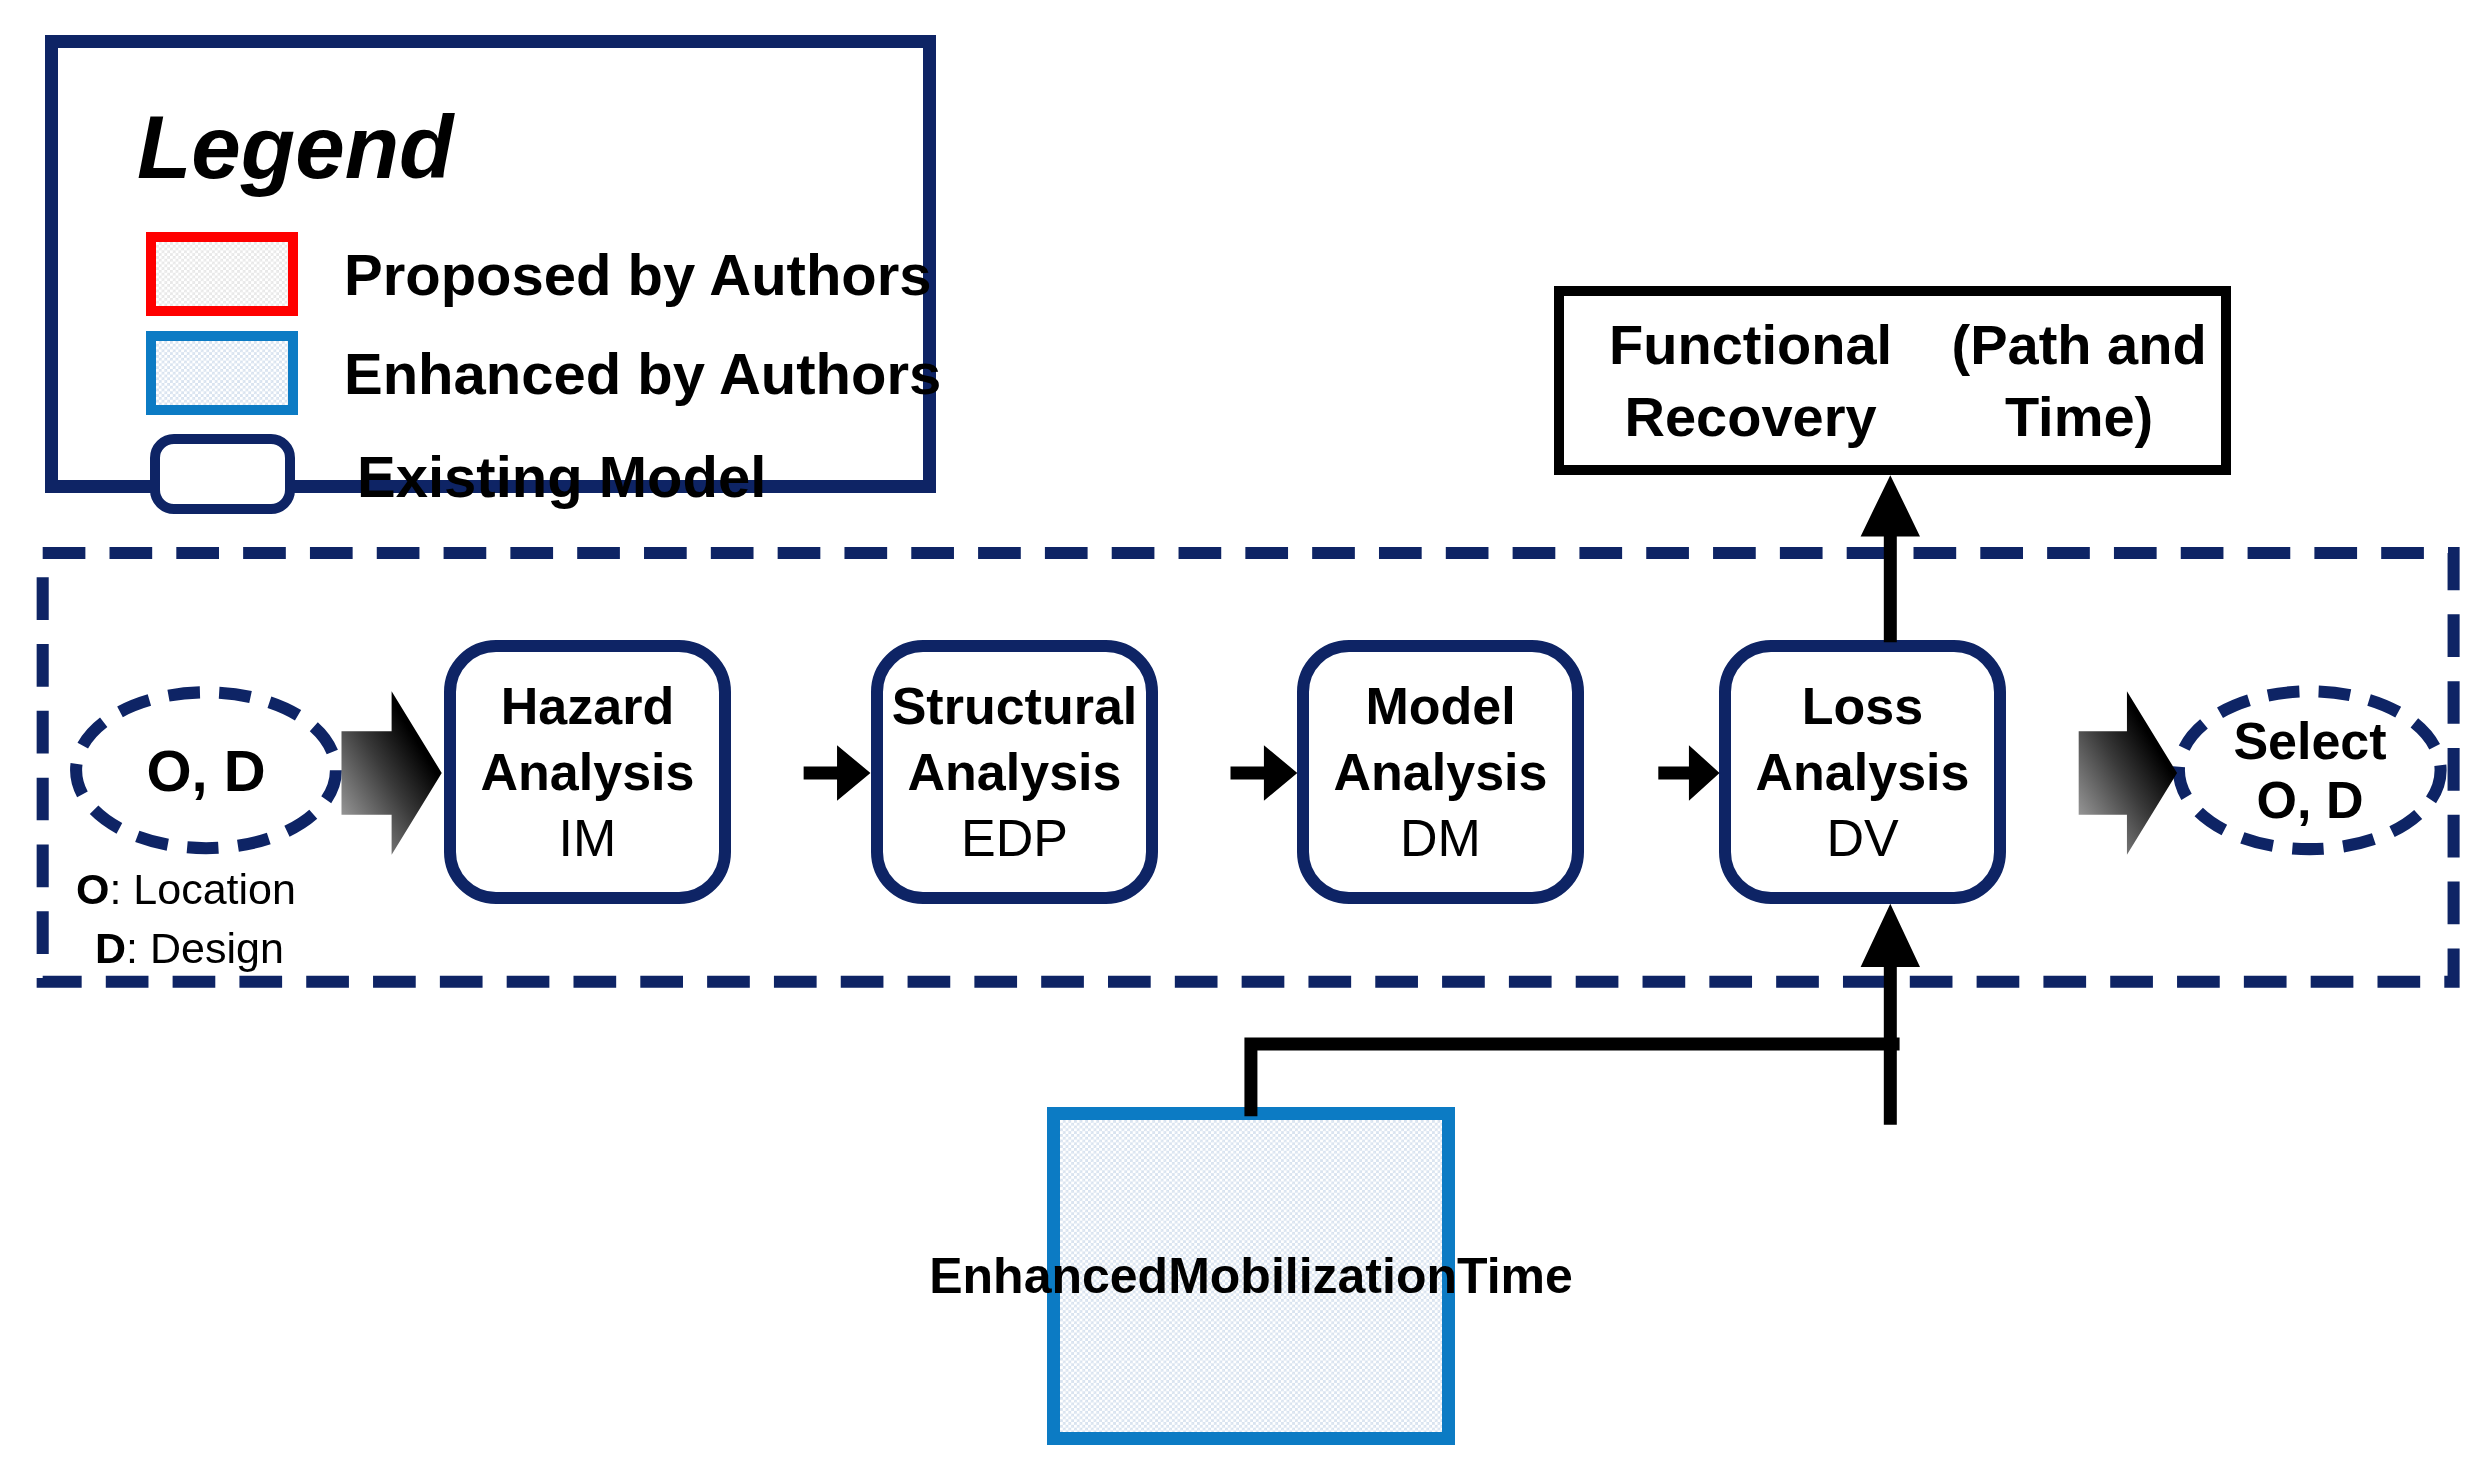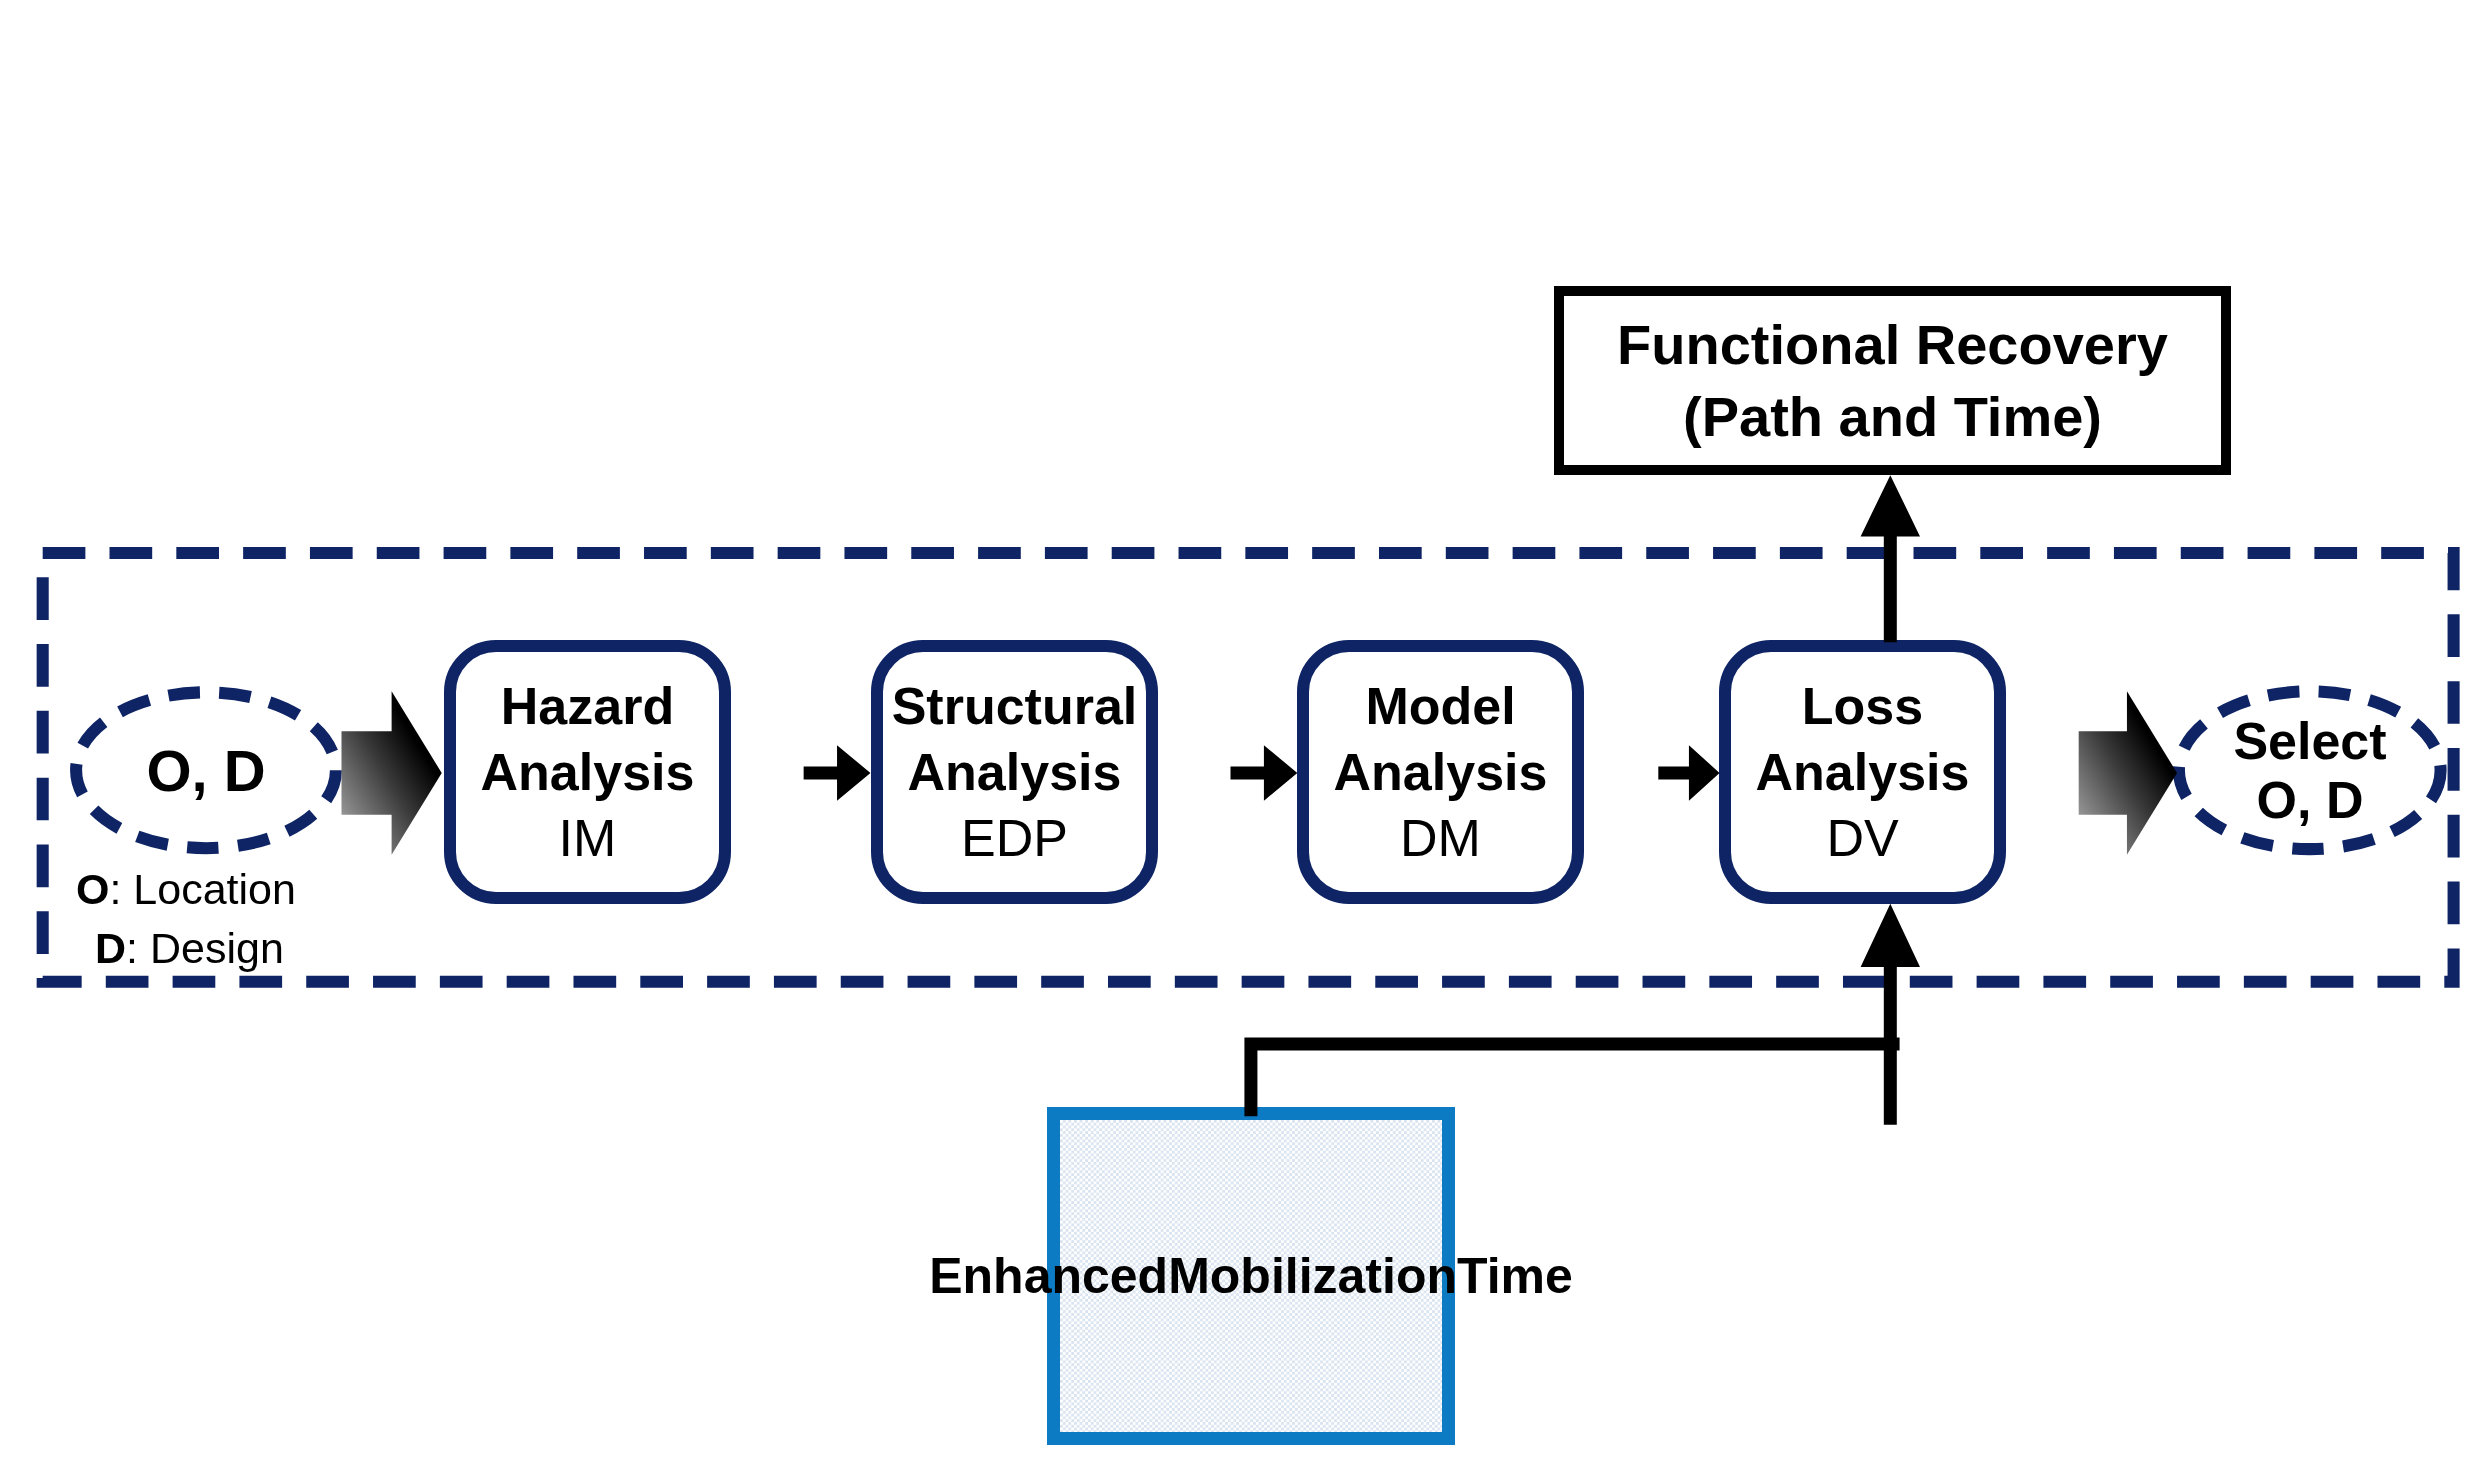--- a/index.html
+++ b/index.html
@@ -53,21 +53,21 @@
     border:12px solid var(--navy);border-radius:52px;
     display:flex;flex-direction:column;align-items:center;justify-content:center;
     text-align:center;font-size:52px;font-weight:700;line-height:66px;
   }
   .flow-box .acronym{font-weight:400;}
   .fb1{left:444px;} .fb2{left:871px;} .fb3{left:1297px;} .fb4{left:1719px;}
 
   
   .functional-box{
     left:1554px;top:286px;width:677px;height:189px;border:10.2px solid #000;background:#fff;
-    display:flex;flex-direction:column;align-items:center;justify-content:center;
+    display:flex;flex-direction:row;align-items:center;justify-content:center;
     text-align:center;font-size:56px;font-weight:700;line-height:72px;
   }
   .enhanced-box{
     left:1047px;top:1107px;width:408px;height:338px;border:13px solid var(--blue);
     display:flex;align-items:center;justify-content:center;
     text-align:center;font-size:50px;font-weight:700;line-height:78px;
   }
   .repair-box{
     left:1522px;top:1123px;width:793px;height:325px;border:13px solid var(--red);background:#fff;
     display:flex;flex-direction:column;align-items:center;justify-content:center;
@@ -80,20 +80,29 @@
   .overlay{position:absolute;left:0;top:0;width:2487px;height:1482px;pointer-events:none;}
   .grad-start{stop-color:#b5b5b5;}
   .grad-mid{stop-color:#3a3a3a;}
   .grad-end{stop-color:#000000;}
 </style>
 </head>
 <body>
 
 <div class="canvas">
 
+  <div class="abs legend-panel">
+    <div class="abs legend-title" style="position:absolute;">Legend</div>
+    <div class="abs swatch swatch-proposed texture-gray"></div>
+    <div class="abs swatch swatch-enhanced texture-blue"></div>
+    <div class="abs swatch swatch-existing"></div>
+    <div class="abs legend-label l1">Proposed by Authors</div>
+    <div class="abs legend-label l2">Enhanced by Authors</div>
+    <div class="abs legend-label l3">Existing Model</div>
+  </div>
 
   <div class="abs od-def od-def1"><span class="key">O</span><span>: Location</span></div>
   <div class="abs od-def od-def2"><span class="key">D</span><span>: Design</span></div>
 
   <div class="abs ellipse-label input-ellipse-label">O, D</div>
   <div class="abs ellipse-label output-ellipse-label">
     <div>Select</div>
     <div>O, D</div>
   </div>
 

